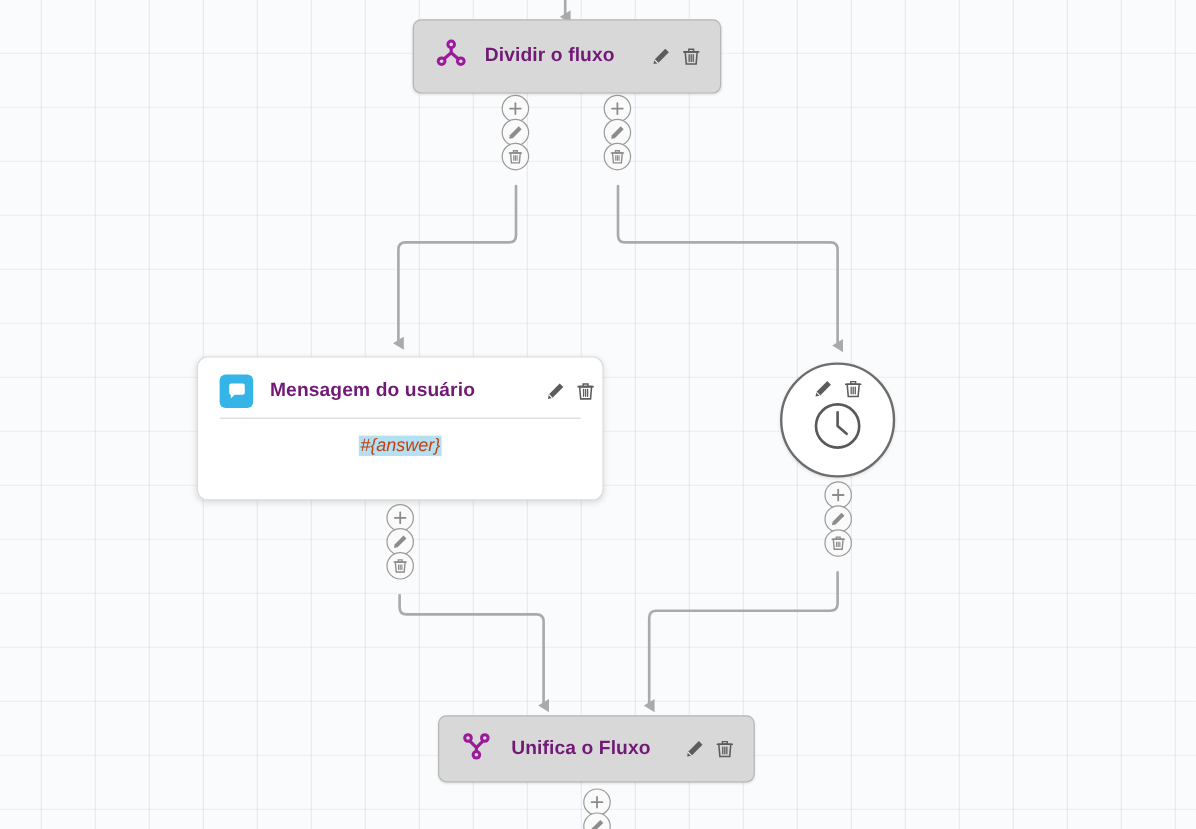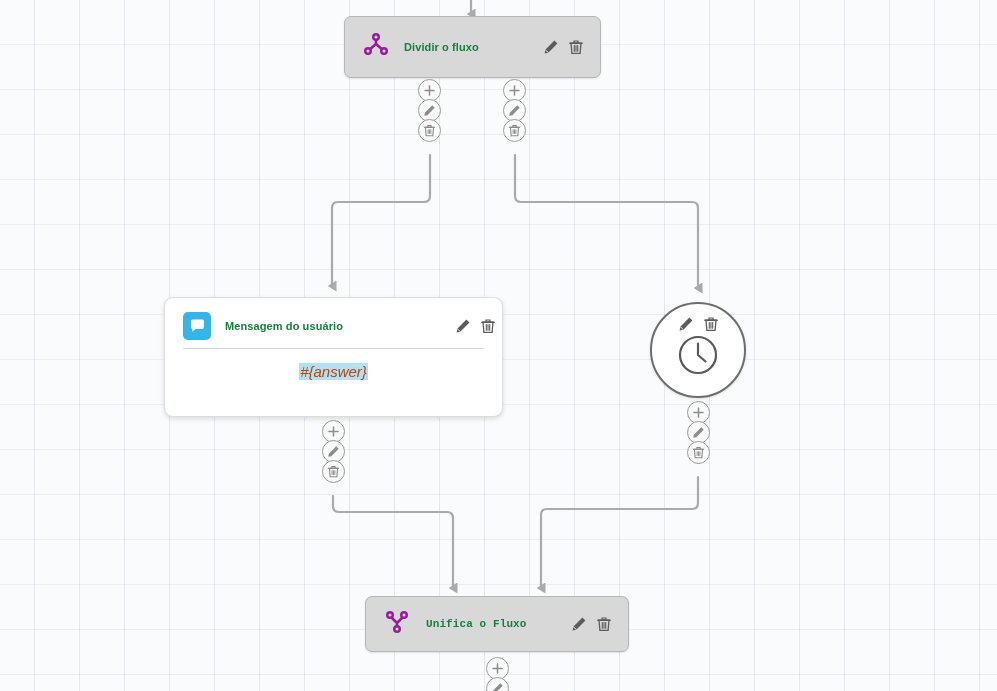--- a/index.html
+++ b/index.html
@@ -50,23 +50,23 @@
   .node-white {
     background: #ffffff;
     border: 1px solid #dcdcdc;
     border-radius: 9px;
     box-shadow: 0 2px 5px rgba(0,0,0,0.13);
     display: block;
     padding: 0;
   }
 
   .node-title {
-    font-size: 11px;
+    font-size: 16px;
     font-weight: bold;
-    color: #15803d;
+    color: #701a75;
     letter-spacing: 0.1px;
     white-space: nowrap;
   }
 
   .node-head {
     display: flex;
     align-items: center;
     padding: 14px 6px 8px 18px;
   }
 
@@ -357,21 +357,21 @@
         <path d="M8 9 L15 16 M22 9 L15 16 M15 16 L15 21" stroke="#9b1a9b" stroke-width="2.6" fill="none" stroke-linecap="round"></path>
         <circle cx="8" cy="8" r="4" fill="#9b1a9b"></circle>
         <circle cx="22" cy="8" r="4" fill="#9b1a9b"></circle>
         <circle cx="15" cy="22" r="4" fill="#9b1a9b"></circle>
         <circle cx="8" cy="8" r="1.5" fill="#d8d8d8"></circle>
         <circle cx="22" cy="8" r="1.5" fill="#d8d8d8"></circle>
         <circle cx="15" cy="22" r="1.5" fill="#d8d8d8"></circle>
       </svg>
     </span>
 
-    <span class="node-title" style="margin-left:14px;font-family:Liberation Mono, monospace;">Unifica o Fluxo</span>
+    <span class="node-title" style="margin-left:14px;">Unifica o Fluxo</span>
 
     <span class="head-actions">
       <svg class="act-icon" viewBox="0 0 16 16">
         <path d="M11.4 1.6 L14.4 4.6 L5.3 13.7 L1.6 14.4 L2.3 10.7 Z" fill="#5c5c5c"></path>
         <path d="M2.3 10.7 L5.3 13.7" stroke="#ffffff" stroke-width="0.9"></path>
       </svg>
       <svg class="act-icon" viewBox="0 0 16 16">
         <path d="M3 4.2 H13 L12.1 14.4 H3.9 Z" fill="none" stroke="#5c5c5c" stroke-width="1.3"></path>
         <path d="M1.8 4.2 H14.2" stroke="#5c5c5c" stroke-width="1.4" stroke-linecap="round"></path>
         <path d="M6 2 H10 V4.2 H6 Z" fill="none" stroke="#5c5c5c" stroke-width="1.2"></path>

